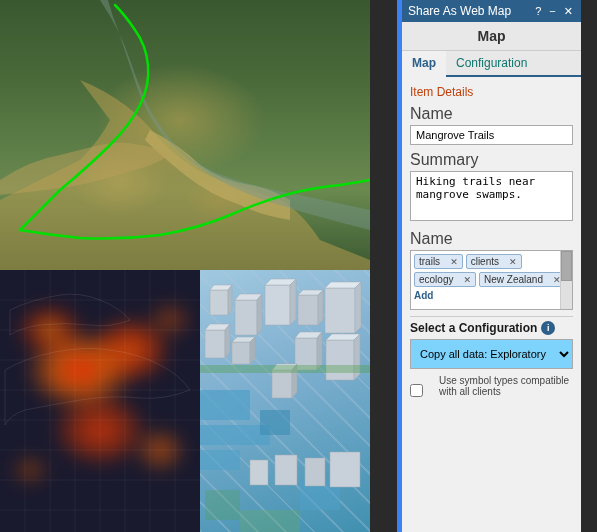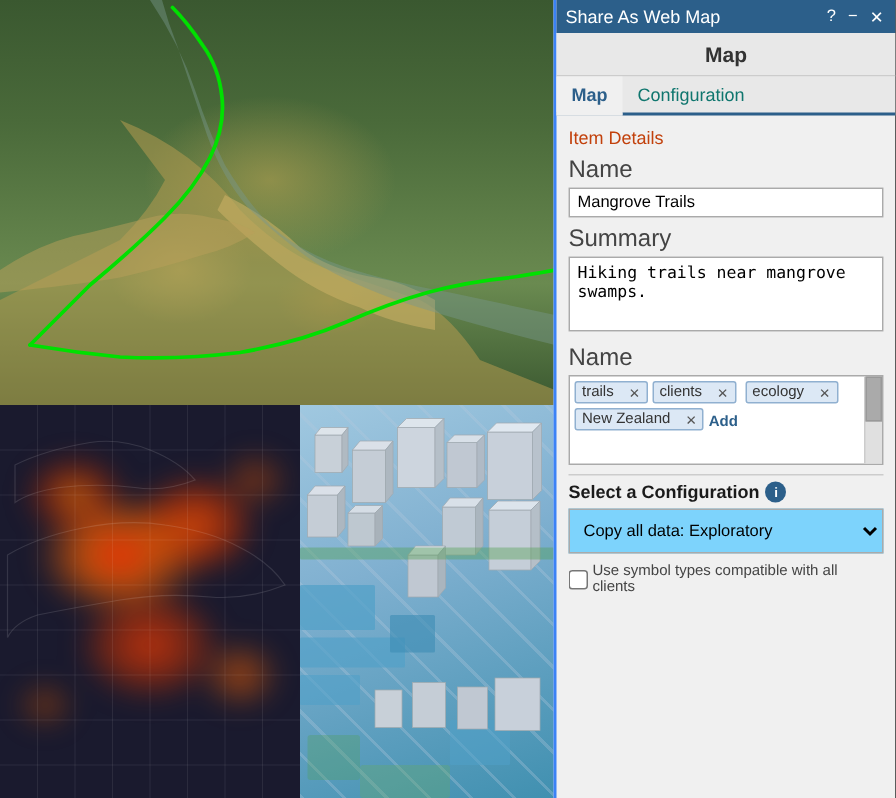--- a/index.html
+++ b/index.html
@@ -115,25 +115,25 @@
       position: absolute;
       top: 0; left: 0;
       width: 100%;
       height: 100%;
     }
 
     
     .panel {
       position: absolute;
       top: 0;
-      right: 0;
-      width: 228px;
+      right: 16px;
+      width: 184px;
       height: 532px;
       background: #f0f0f0;
-      border-left: 2px solid #3b82f6;
+      border-left: 5px solid #3b82f6;
       display: flex;
       flex-direction: column;
     }
 
     .panel-titlebar {
       background: #2c5f8a;
       color: white;
       padding: 4px 6px;
       display: flex;
       align-items: center;
@@ -318,22 +318,22 @@
       padding: 7px 5px;
       border: 1px solid #aaa;
       background: #7dd3fc;
       font-size: 11px;
       margin-bottom: 6px;
       appearance: auto;
     }
 
     .checkbox-row {
       display: flex;
-      align-items: center;
-      gap: 3px;
+      align-items: flex-end;
+      gap: 16px;
       font-size: 10px;
       color: #444;
       margin-bottom: 4px;
     }
 
     .checkbox-row input {
       margin-top: 1px;
       flex-shrink: 0;
     }
 

